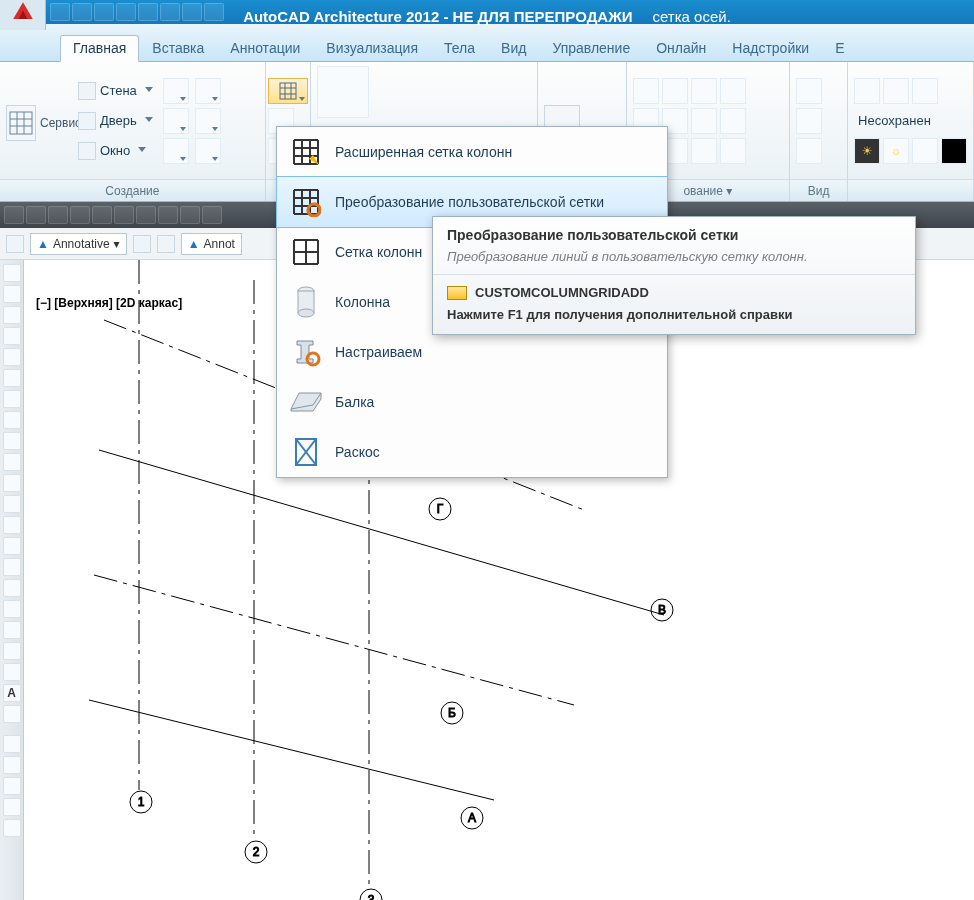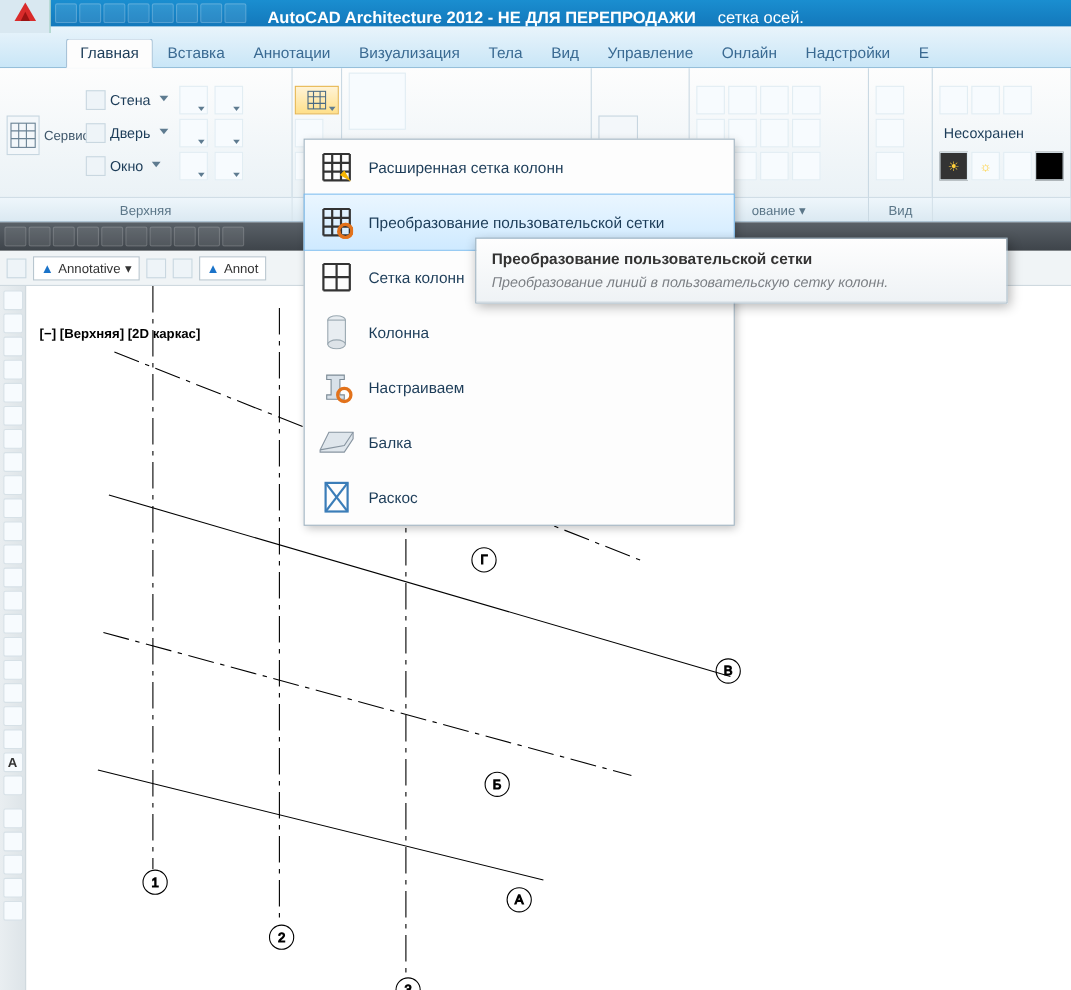--- a/index.html
+++ b/index.html
@@ -160,21 +160,21 @@
             <div class="dd"></div>
           </div>
         <div class="ibtn">
             <div class="dd"></div>
           </div>
         <div class="ibtn">
             <div class="dd"></div>
           </div>
       </div>
     </div>
-    <div class="plabel">Верхняя</div>
+    <div class="plabel">Создание</div>
   </div>
 
   <div class="panel" style="width:46px;">
     <div class="pbody" style="padding:4px 2px;">
       <div class="col">
         <div class="ibtn active" style="width:40px;">
           <svg width="18" height="18" viewBox="0 0 18 18">
               <rect x="1" y="1" width="16" height="16" fill="none" stroke="#4a6a84"></rect>
               <line x1="1" y1="6" x2="17" y2="6" stroke="#4a6a84"></line>
               <line x1="1" y1="12" x2="17" y2="12" stroke="#4a6a84"></line>
@@ -456,13 +456,20 @@
       </g>
     </svg>
   </div>
 </div>
 
 <div class="tooltip">
   <div class="tt-top">
     <div class="tt-title">Преобразование пользовательской сетки</div>
     <div class="tt-desc">Преобразование линий в пользовательскую сетку колонн.</div>
   </div>
+  <div class="tt-bot">
+    <div class="tt-cmd">
+        <div class="cmdico"></div>
+        <span>CUSTOMCOLUMNGRIDADD</span>
+      </div>
+    <div class="tt-f1">Нажмите F1 для получения дополнительной справки</div>
+  </div>
 </div>
 
 </body></html>

